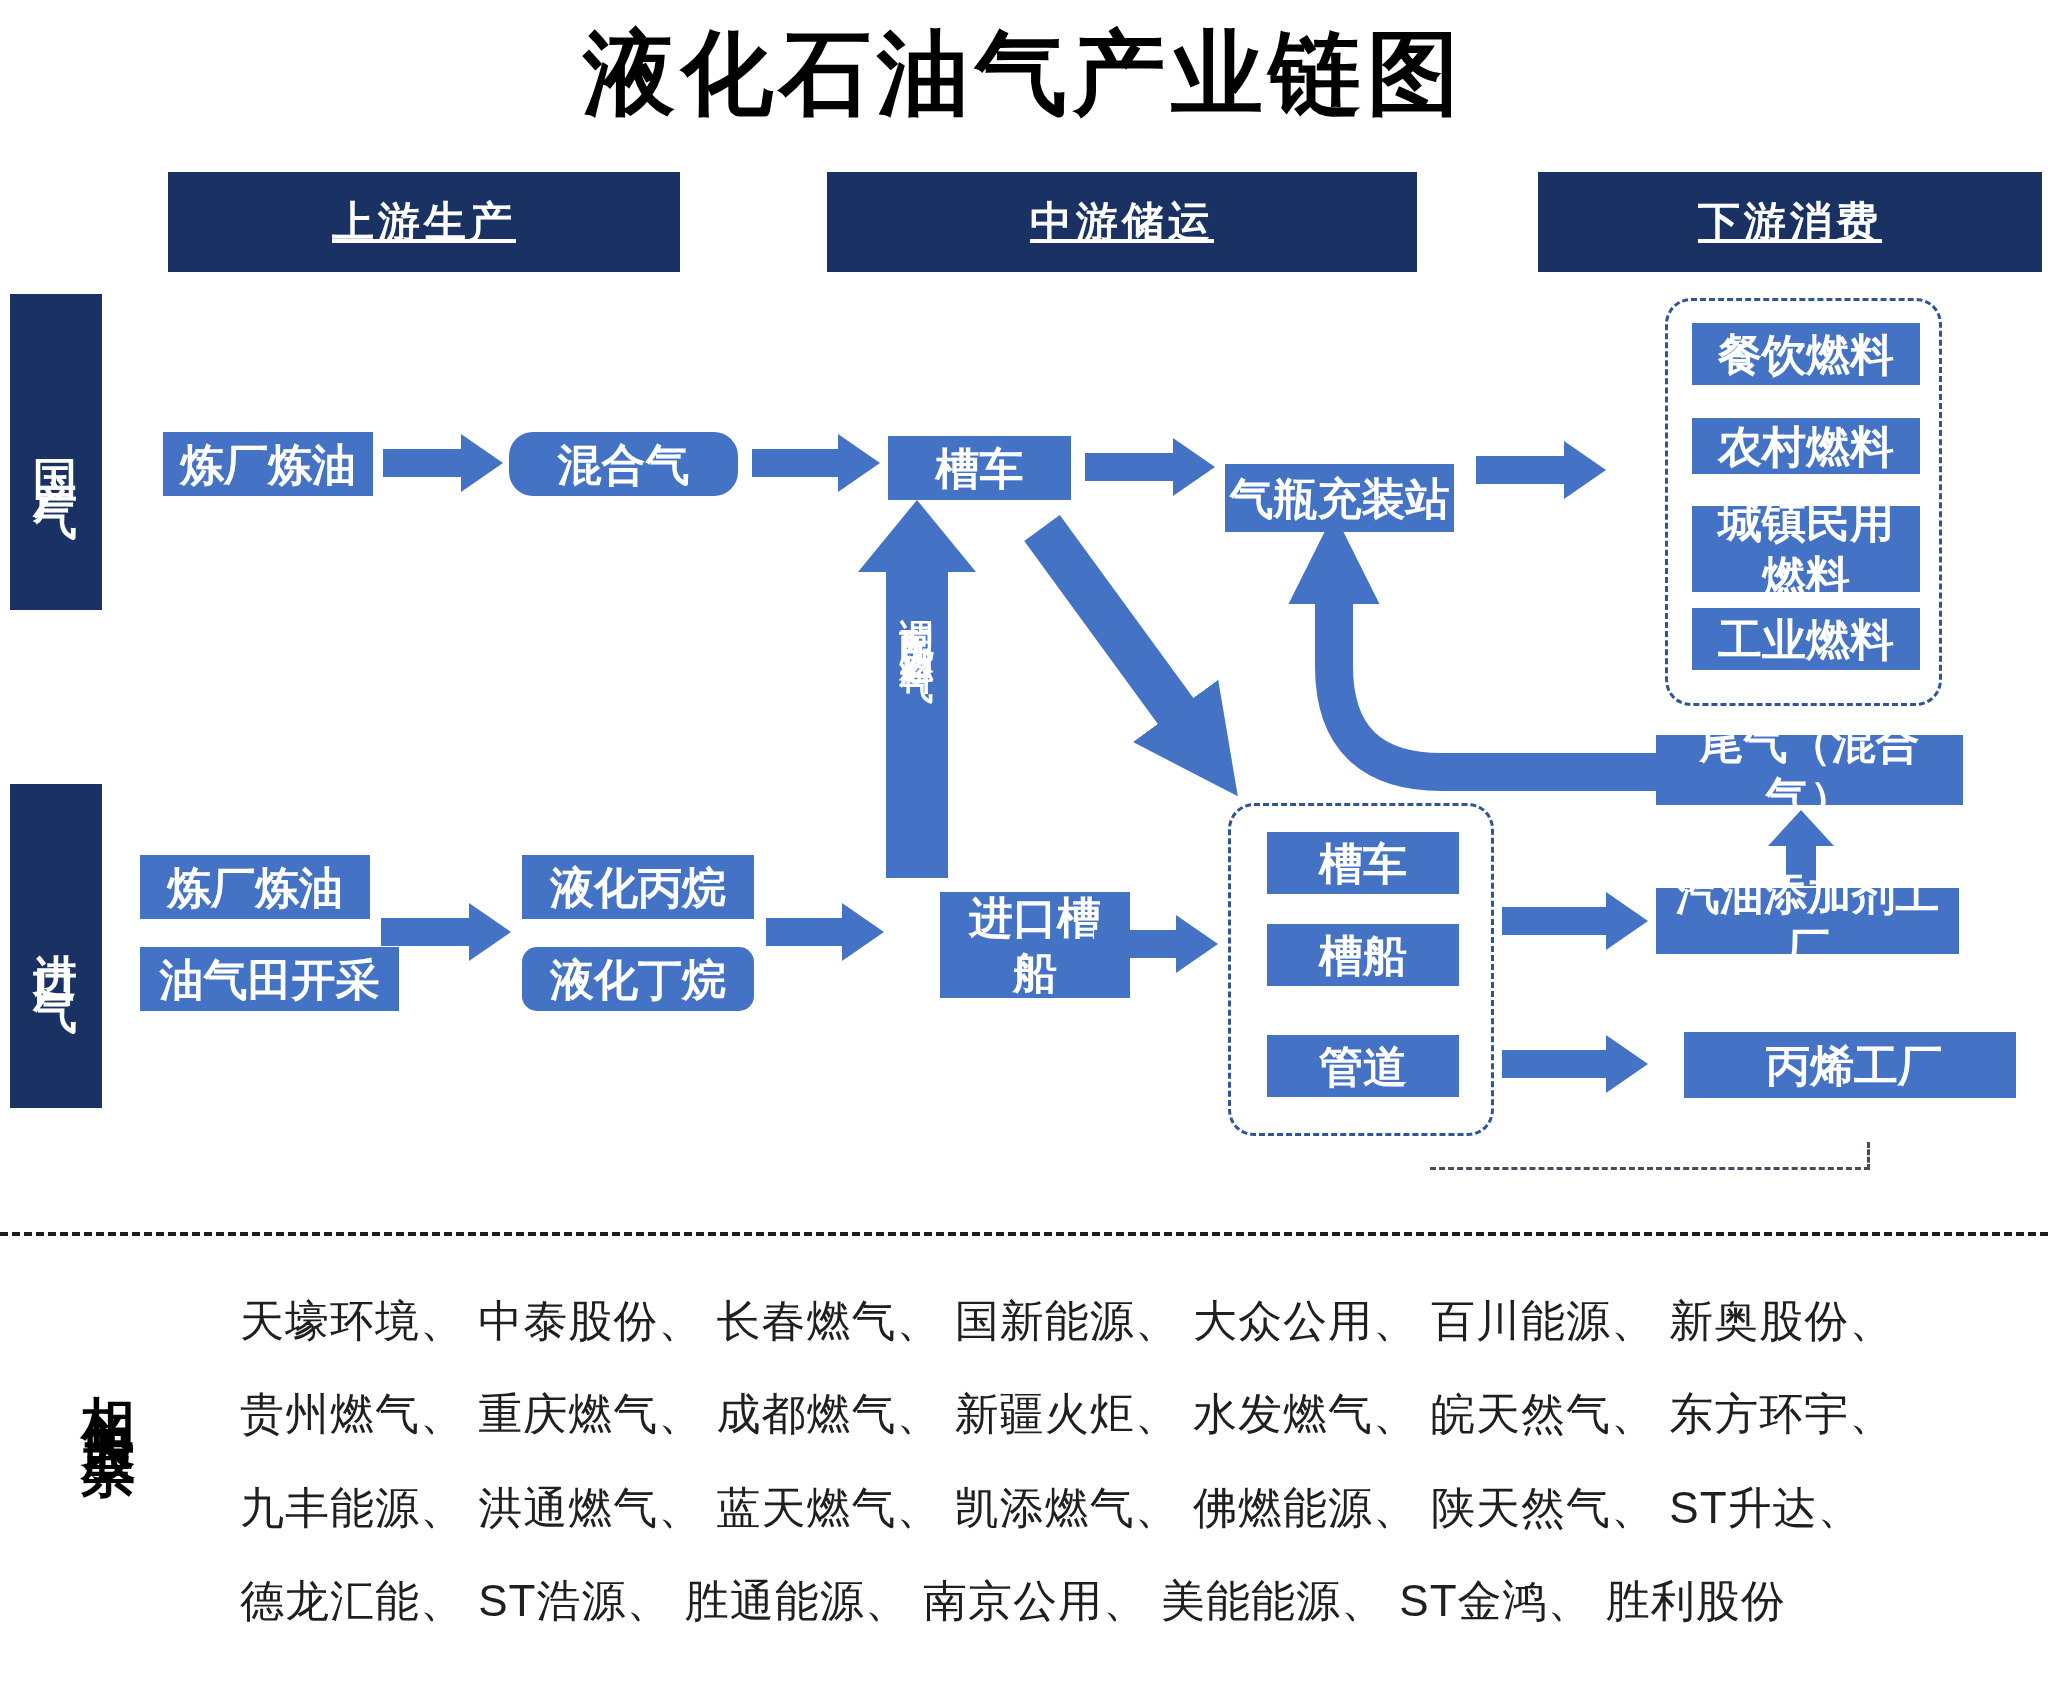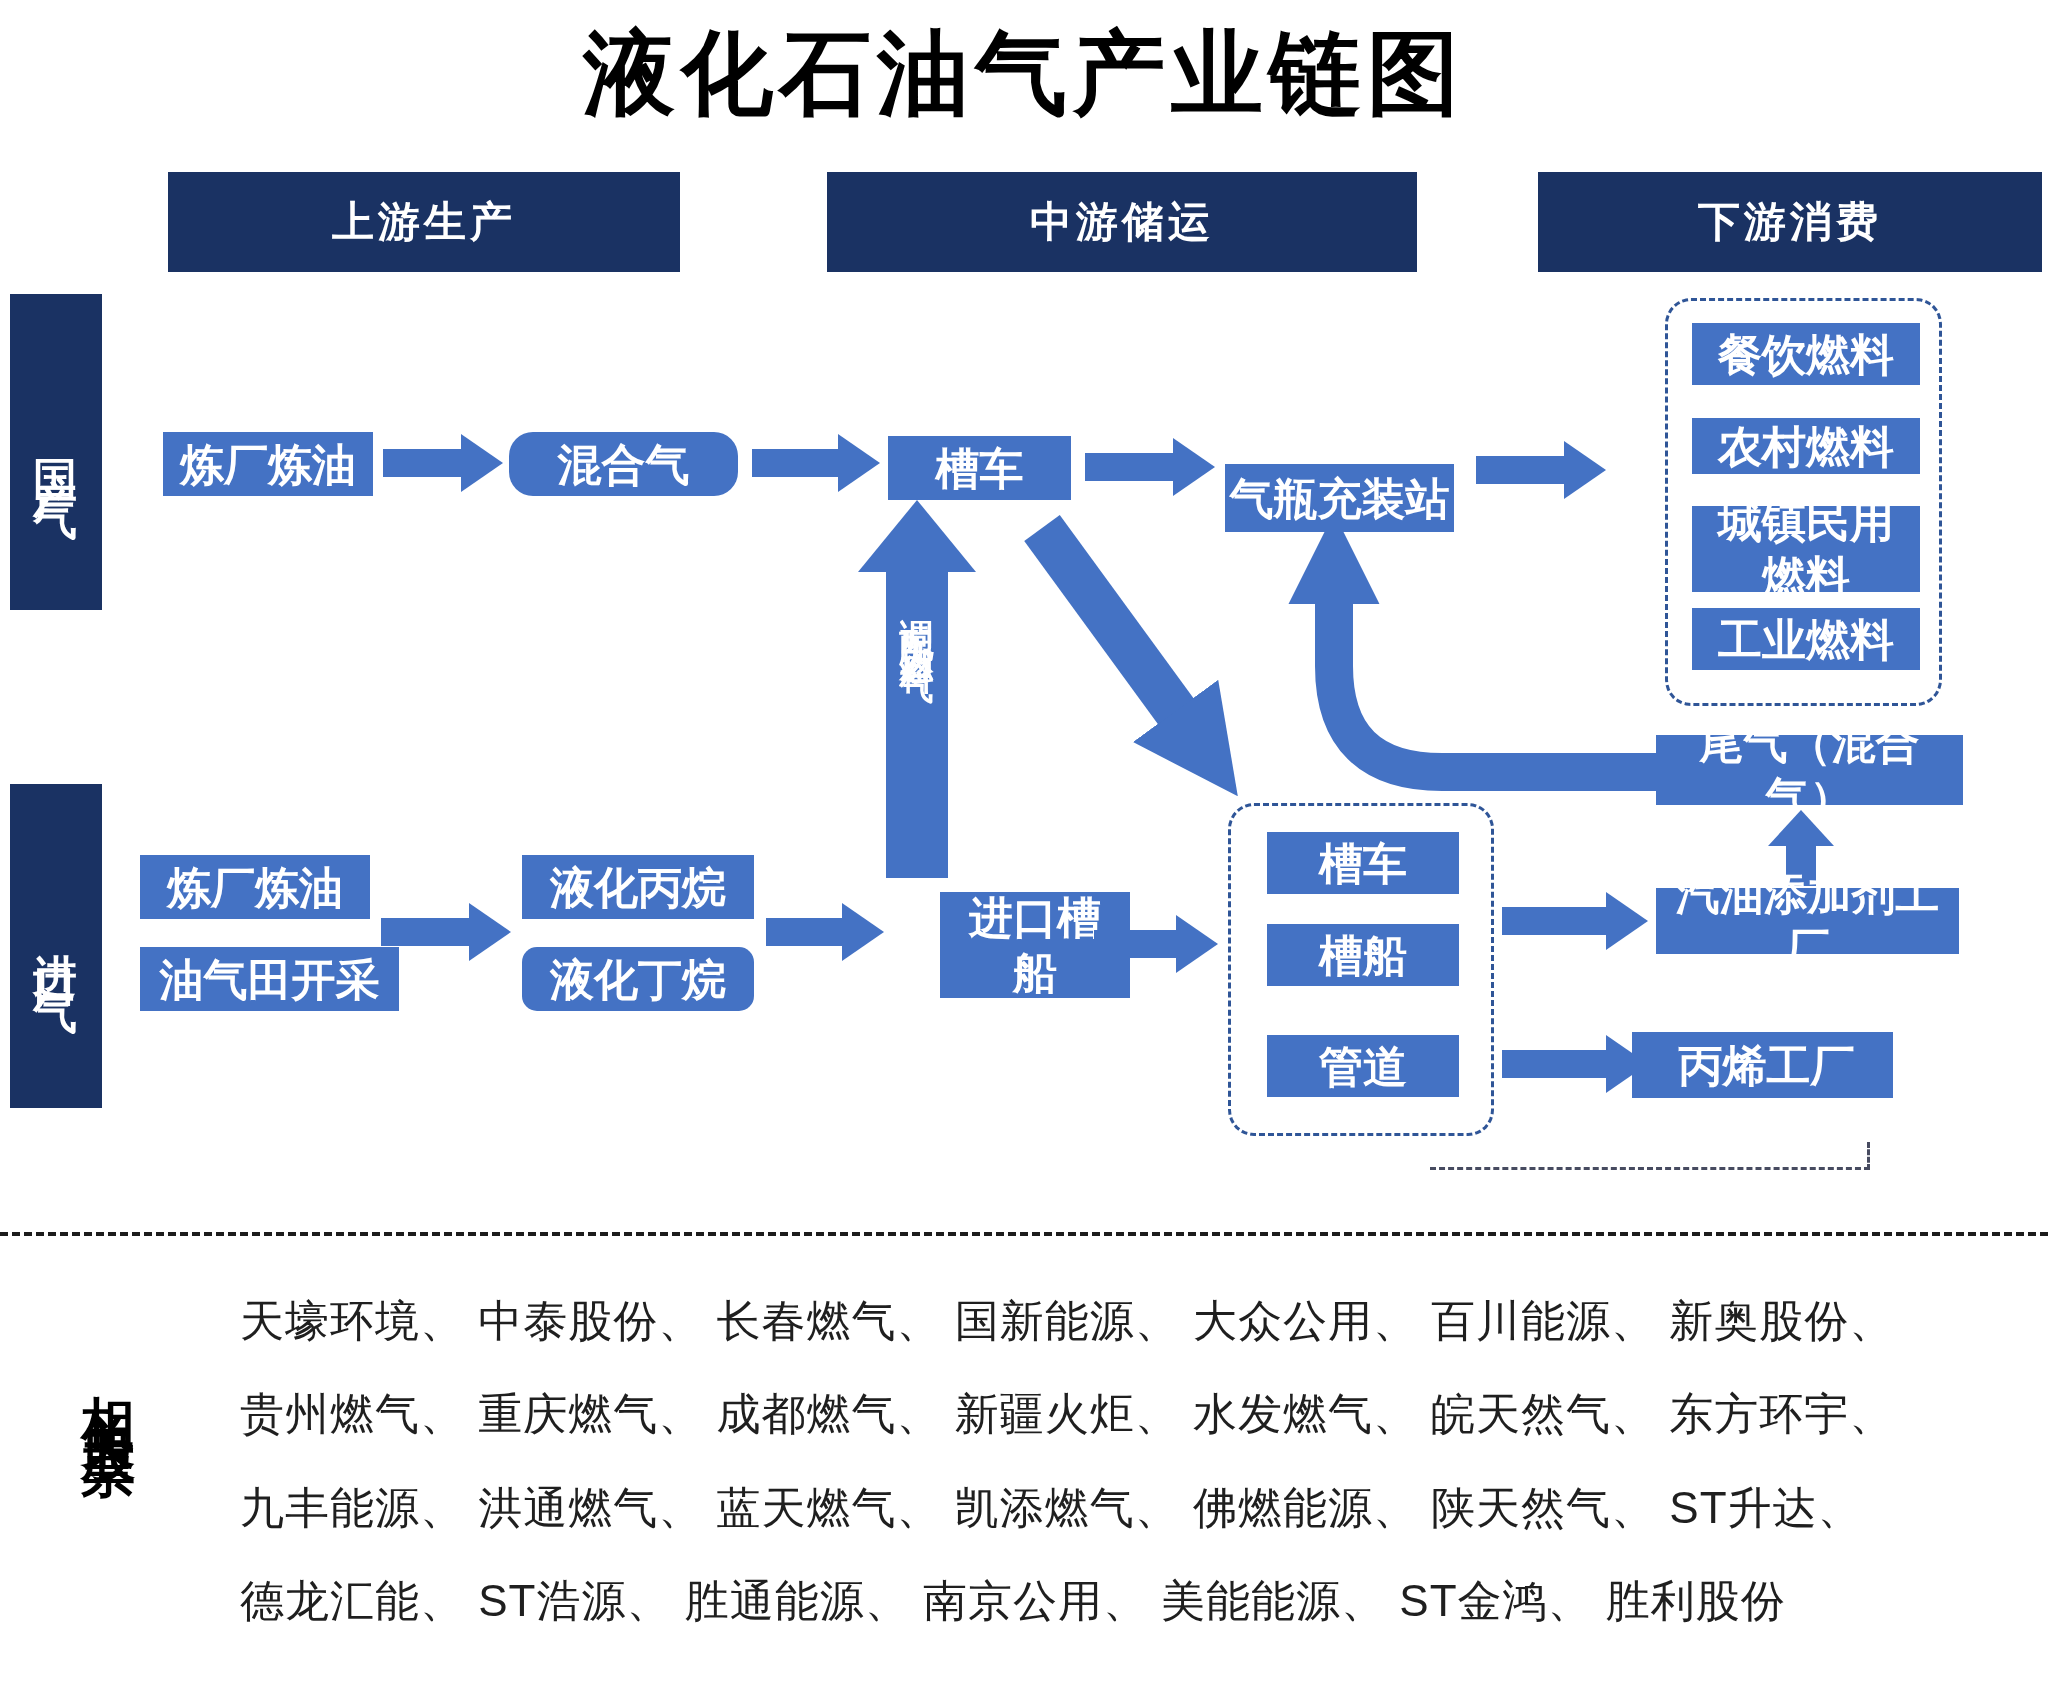--- a/index.html
+++ b/index.html
@@ -10,21 +10,21 @@
   *{box-sizing:border-box;margin:0;padding:0;}
   html,body{background:#fff;}
   body{font-family:"Liberation Sans","DejaVu Sans",sans-serif;}
   .canvas{position:relative;width:2048px;height:1681px;background:#fff;overflow:hidden;}
 
   .title{position:absolute;left:0;top:12px;width:100%;text-align:center;
          font-size:92px;font-weight:bold;color:#000;letter-spacing:6px;}
 
   .stage{position:absolute;height:100px;background:var(--navy);color:#fff;
          display:flex;align-items:center;justify-content:center;
-         font-size:42px;font-weight:bold;letter-spacing:4px;}
+         font-size:42px;font-weight:bold;letter-spacing:4px;text-decoration:underline;}
 
   .vlabel{position:absolute;left:10px;width:92px;background:var(--navy);color:#fff;
           display:flex;align-items:center;justify-content:center;
           writing-mode:vertical-rl;font-size:44px;font-weight:bold;letter-spacing:18px;}
 
   .box{position:absolute;background:var(--blue);color:#fff;
        display:flex;align-items:center;justify-content:center;text-align:center;
        font-size:44px;font-weight:bold;line-height:1.25;white-space:pre-line;}
 
   .dashedgroup{position:absolute;border:3px dashed var(--dash);border-radius:26px;background:transparent;}
@@ -153,21 +153,21 @@
   <div class="harrow" style="left:1502px;top:892px;width:146px;">
       <div class="sh"></div>
       <div class="hd"></div>
     </div>
   <div class="box" style="left:1656px;top:888px;width:303px;height:66px;">汽油添加剂工厂</div>
 
   <div class="harrow" style="left:1502px;top:1035px;width:146px;">
       <div class="sh"></div>
       <div class="hd"></div>
     </div>
-  <div class="box" style="left:1632px;top:1032px;width:261px;height:66px;padding-left:8px;">丙烯工厂</div>
+  <div class="box" style="left:1684px;top:1032px;width:332px;height:66px;padding-left:8px;">丙烯工厂</div>
 
   <div class="remnant"></div>
 
   <div class="divider"></div>
 
   <div class="stocks-label">相关股票</div>
   <div class="stock-line" style="top:1292px;">天壕环境、 中泰股份、 长春燃气、 国新能源、 大众公用、 百川能源、 新奥股份、</div>
   <div class="stock-line" style="top:1385px;">贵州燃气、 重庆燃气、 成都燃气、 新疆火炬、 水发燃气、 皖天然气、 东方环宇、</div>
   <div class="stock-line" style="top:1479px;">九丰能源、 洪通燃气、 蓝天燃气、 凯添燃气、 佛燃能源、 陕天然气、 ST升达、</div>
   <div class="stock-line" style="top:1572px;">德龙汇能、 ST浩源、 胜通能源、 南京公用、 美能能源、 ST金鸿、 胜利股份</div>

